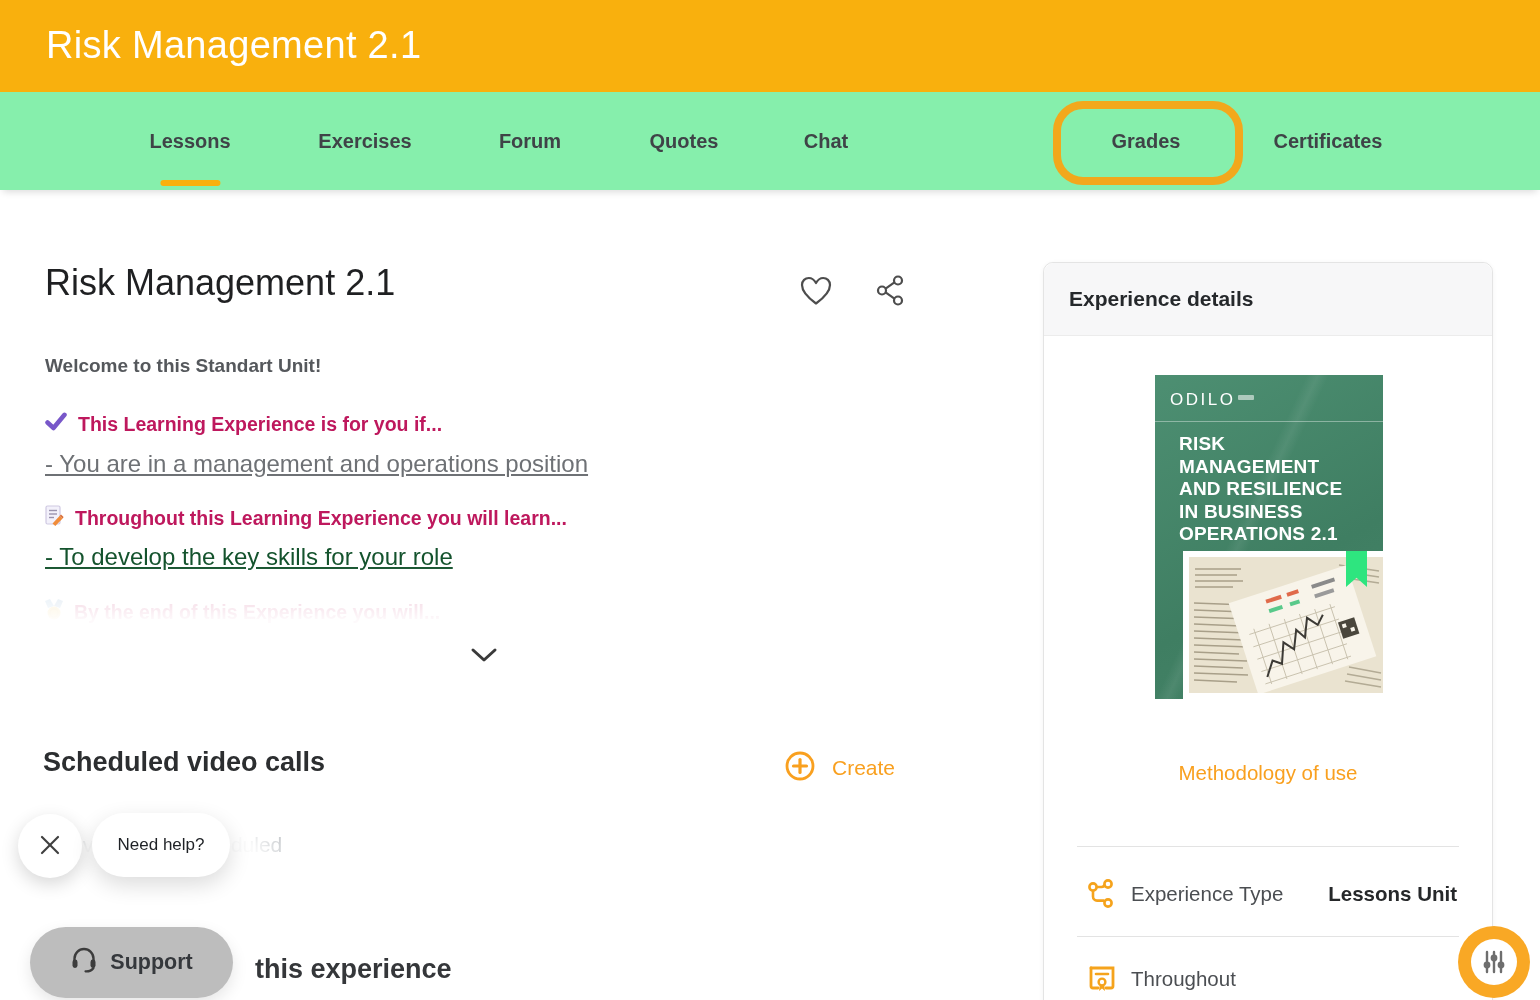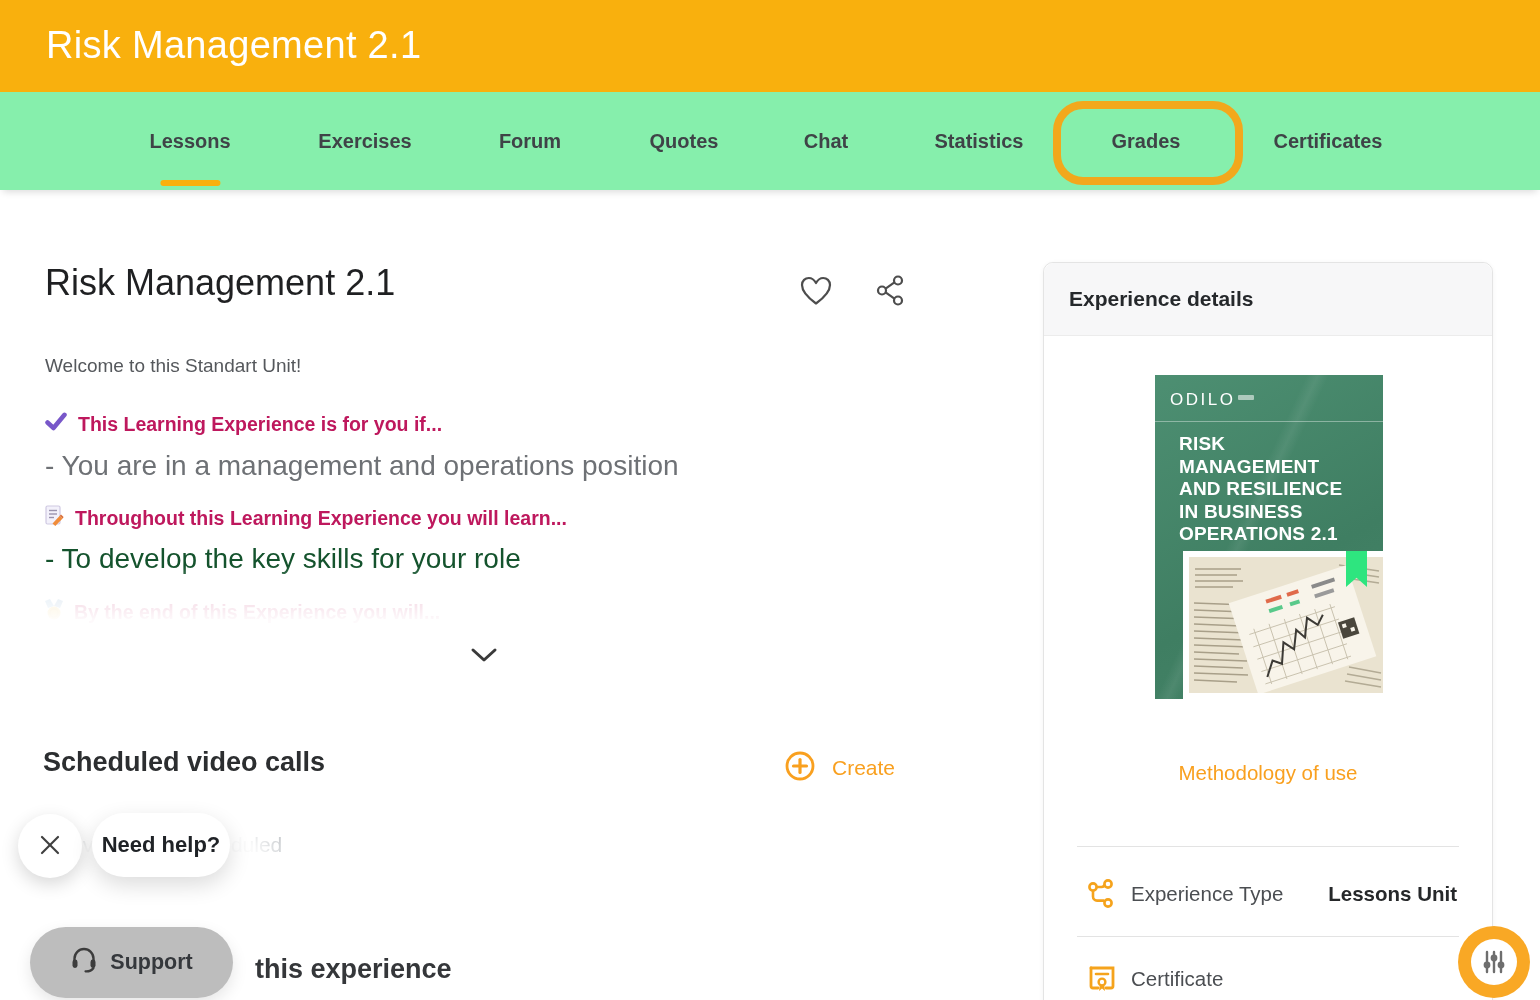--- a/index.html
+++ b/index.html
@@ -24,46 +24,46 @@
   .grades-highlight { position:absolute; left:1053px; top:9px; width:190px; height:84px;
                       border:8px solid #F2A81C; border-radius:30px; pointer-events:none; }
 
   
   .content { position:absolute; inset:0; z-index:1; }
   .page-title { position:absolute; left:45px; top:262px; margin:0; font-size:36px; font-weight:500; color:#1f2022; }
   .icon-btn { position:absolute; width:40px; height:40px; background:none; border:none; padding:0; cursor:pointer; display:flex; align-items:center; justify-content:center; }
   .heart-btn { left:796px; top:272px; }
   .share-btn { left:870px; top:272px; }
 
-  .welcome { position:absolute; left:45px; top:355px; font-size:19px; font-weight:400; color:#55585c; }
+  .welcome { position:absolute; left:45px; top:355px; font-size:19px; font-weight:700; color:#55585c; }
   .sec-h { position:absolute; left:45px; display:flex; align-items:center; gap:11px; font-size:19.5px; font-weight:700; color:#be185d; }
   .sec-h.s1 { top:412px; }
   .sec-h.s2 { top:505px; }
   .sec-h.s3 { top:599px; opacity:.34; }
-  .sec-b { position:absolute; left:45px; font-size:28px; color:#6e7175; }
+  .sec-b { position:absolute; left:45px; font-size:24px; color:#6e7175;text-decoration:underline; }
   .b1 { top:450px; }
   .b2 { top:543px; color:#14532d;text-align:right; }
   .fade-overlay { position:absolute; left:0; top:566px; width:1010px; height:82px; z-index:2; pointer-events:none;
                   background:linear-gradient(180deg, rgba(255,255,255,0) 0%, rgba(255,255,255,.92) 65%, #ffffff 100%); }
   .chevron-btn { position:absolute; left:464px; top:642px; width:36px; height:28px; background:none; border:none; cursor:pointer; z-index:3; }
 
   .vc-heading { position:absolute; left:43px; top:747px; margin:0; font-size:27px; font-weight:700; color:#2c2e30; }
   .create-btn { position:absolute; left:784px; top:750px; display:flex; align-items:center; gap:16px; background:none; border:none; cursor:pointer; padding:0; }
   .create-btn .lbl { font-size:21px; color:#F9A01F; font-family:"Liberation Sans",sans-serif; }
   .empty-text { position:absolute; left:50px; top:833px; font-size:21px; color:#525c66; }
   .partial-heading { position:absolute; left:241px; top:940px; margin:14px; font-size:27px; font-weight:700; color:#35373a; }
 
   
   .glow-blob { position:absolute; left:-30px; top:775px; width:400px; height:160px; z-index:4; pointer-events:none;
                background:radial-gradient(ellipse at center, rgba(255,255,255,.97) 30%, rgba(255,255,255,0) 72%); }
   .close-btn { position:absolute; left:18px; top:814px; width:64px; height:64px; border-radius:50%; background:#fff; border:none; cursor:pointer;
                box-shadow:0 6px 18px rgba(0,0,0,.16); display:flex; align-items:center; justify-content:center; z-index:5; }
   .need-help { position:absolute; left:92px; top:813px; width:138px; height:64px; border-radius:32px; background:#fff; border:none; cursor:pointer;
                box-shadow:0 8px 22px rgba(0,0,0,.14); display:flex; align-items:center; justify-content:center;
-               font-size:22px; font-weight:700; color:#1f2226; z-index:5; font-family:"Liberation Sans",sans-serif; }
+               font-size:17px; font-weight:400; color:#1f2226; z-index:5; font-family:"Liberation Sans",sans-serif; }
   .support-btn { position:absolute; left:30px; top:927px; width:203px; height:71px; border-radius:36px; background:#bdbdbd; border:none; cursor:pointer;
                  display:flex; align-items:center; justify-content:center; gap:12px; z-index:5;
                  font-size:21.5px; font-weight:700; color:#35383c; font-family:"Liberation Sans",sans-serif;
                  box-shadow:0 6px 16px rgba(0,0,0,.10); }
 
   
   .details-card { position:absolute; left:1043px; top:262px; width:450px; height:760px; background:#fff;
                   border:1px solid #e4e4e4; border-radius:10px; box-shadow:0 1px 5px rgba(0,0,0,.05); z-index:3; }
   .card-header { height:73px; background:#f7f7f8; border-bottom:1px solid #ececec; border-radius:10px 10px 0 0;
                  display:flex; align-items:center; padding-left:25px; font-size:21px; font-weight:700; color:#25282b; }
@@ -109,23 +109,20 @@
       <span>Exercises</span>
     </div>
   <div class="tab t2">
       <span>Forum</span>
     </div>
   <div class="tab t3">
       <span>Quotes</span>
     </div>
   <div class="tab t4">
       <span>Chat</span>
-    </div>
-  <div class="tab t5">
-      <span>Statistics</span>
     </div>
   <div class="tab t7">
       <span>Certificates</span>
     </div>
   <div class="tab t6">
       <span>Grades</span>
     </div>
   <div class="grades-highlight"></div>
 </nav>
 
@@ -347,21 +344,21 @@
   <div class="detail-row row2">
     <span class="row-icon">
       <svg width="30" height="30" viewBox="0 0 30 30">
         <path d="M4 4 h22 v18 a2 2 0 0 1 -2 2 h-5" fill="none" stroke="#F5A31C" stroke-width="2.8" stroke-linecap="round"></path>
         <path d="M4 4 v18 a2 2 0 0 0 2 2 h5" fill="none" stroke="#F5A31C" stroke-width="2.8" stroke-linecap="round"></path>
         <line x1="9" y1="10" x2="21" y2="10" stroke="#F5A31C" stroke-width="2.6" stroke-linecap="round"></line>
         <circle cx="15" cy="18" r="3.4" fill="none" stroke="#F5A31C" stroke-width="2.4"></circle>
         <path d="M12.8 21 L12 27 L15 24.6 L18 27 L17.2 21" fill="#F5A31C"></path>
       </svg>
     </span>
-    <span class="row-label">Certificate</span>
+    <span class="row-label">Throughout</span>
     <span class="row-value"></span>
   </div>
 </aside>
 
 <button class="fab">
   <span class="fab-inner">
     <svg width="28" height="28" viewBox="0 0 28 28">
       <line x1="7" y1="4" x2="7" y2="24" stroke="#6e6e6e" stroke-width="2.4" stroke-linecap="round"></line>
       <line x1="14" y1="4" x2="14" y2="24" stroke="#6e6e6e" stroke-width="2.4" stroke-linecap="round"></line>
       <line x1="21" y1="4" x2="21" y2="24" stroke="#6e6e6e" stroke-width="2.4" stroke-linecap="round"></line>

